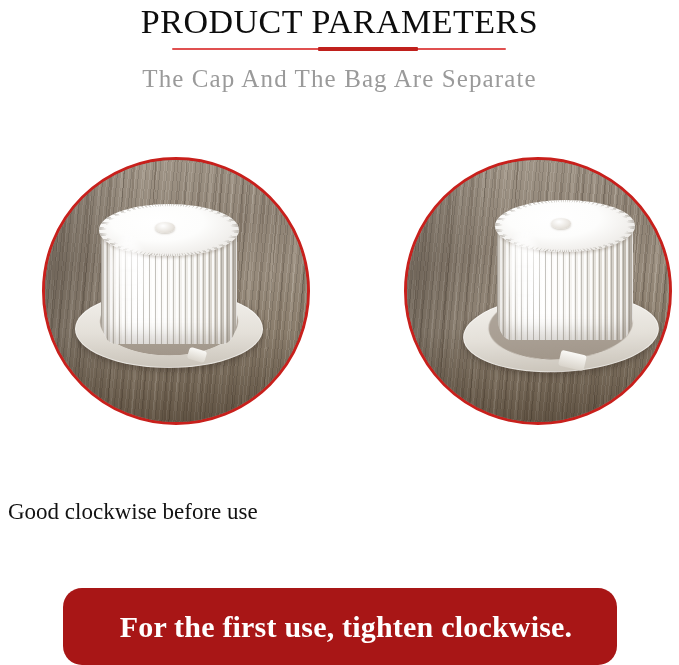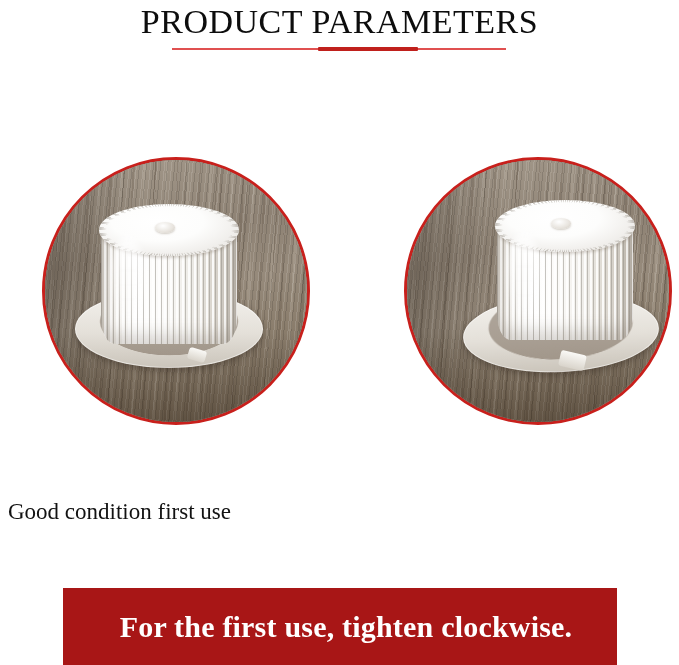--- a/index.html
+++ b/index.html
@@ -1,15 +1,15 @@
 <!DOCTYPE html>
 <html><head>
 <meta charset="utf-8">
 <style>
-  * { margin: 0; padding: 0; box-sizing: border-box; }
+  * { margin: 0; padding: 0; box-sizing: border-box; border-radius: 19px; }
 
   html, body {
     width: 679px;
     height: 665px;
     background: #ffffff;
     overflow: hidden;
   }
 
   #page {
     position: relative;
@@ -330,20 +330,21 @@
 
 <div id="page">
 
   <div class="page-title">PRODUCT PARAMETERS</div>
 
   <div class="divider">
     <div class="divider-thin"></div>
     <div class="divider-thick"></div>
   </div>
 
+  <div class="page-subtitle">The Cap And The Bag Are Separate</div>
 
   <div class="photo-row">
 
     <div class="photo-circle left">
       <div class="wood"></div>
       <div class="wood-grain-dark"></div>
       <div class="wood-shade-l"></div>
       <div class="wood-shade-b"></div>
       <div class="cap">
         <div class="cap-ring">
@@ -369,20 +370,20 @@
         <div class="cap-body"></div>
         <div class="cap-top"></div>
         <div class="cap-knurl"></div>
         <div class="cap-nub"></div>
         <div class="cap-highlight"></div>
       </div>
     </div>
 
   </div>
 
-  <div class="caption left">Good condition first use</div>
+  <div class="caption left">Good clockwise before use</div>
 
 
   <div class="banner">
     <div class="banner-text">For the first use, tighten clockwise.</div>
   </div>
 
 </div>
 
 </body></html>

